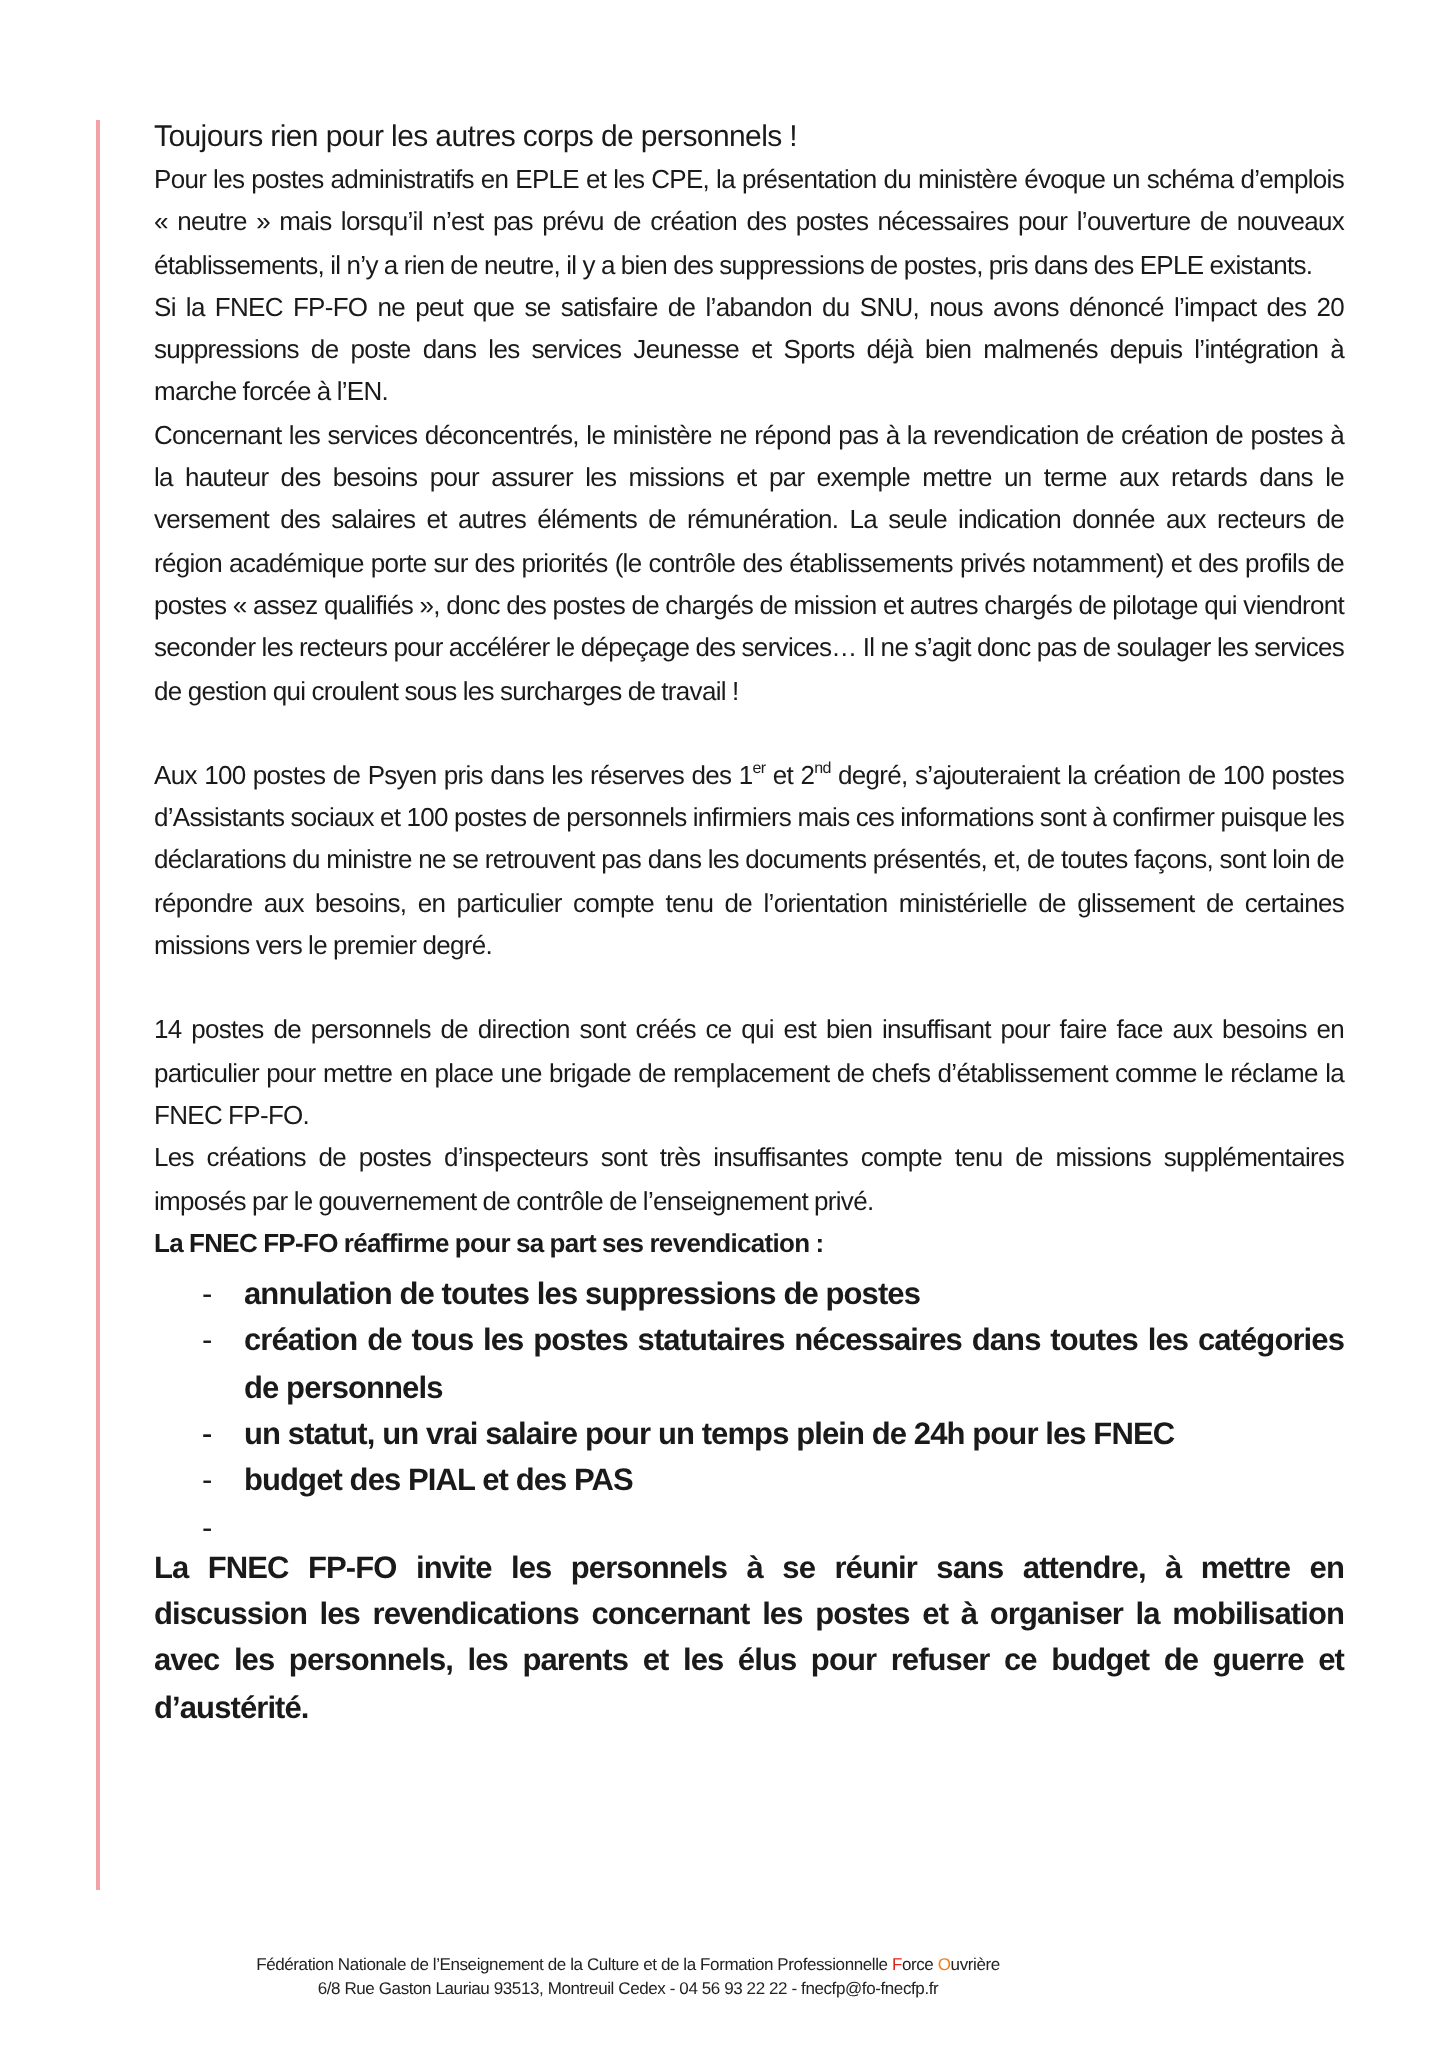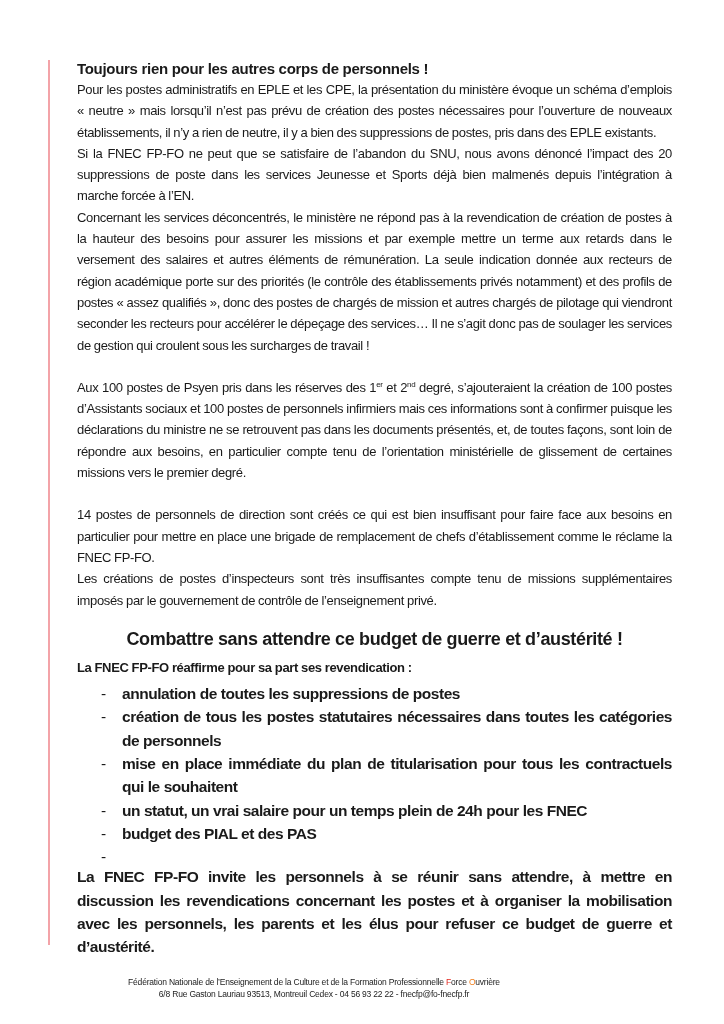--- a/index.html
+++ b/index.html
@@ -12,21 +12,21 @@
     background: #f3a3a8;
   }
   .content {
     position: absolute; left: 77px; top: 58px; width: 595px;
   }
   .p {
     font-size: 13px; line-height: 21.3px; text-align: justify; margin: 0;
     letter-spacing: -0.35px; word-spacing: -0.2px;
   }
   .h1 {
-    font-size: 15px; font-weight: bold; line-height: 21px; margin: 0;
+    font-size: 15px; font-weight: normal; line-height: 21px; margin: 0;
     letter-spacing: -0.3px;
   }
   .gap { height: 21px; }
   .section-title {
     font-size: 18px; font-weight: bold; text-align: center; margin: 16px 0 6px 0;
     letter-spacing: -0.35px; line-height: 24px;
   }
   .bold { font-weight: bold; }
   sup { font-size: 8px; line-height: 0; }
   ul.demands {
@@ -67,28 +67,27 @@
 
   <p class="p">
     <span>Aux 100 postes de Psyen pris dans les réserves des 1</span><sup>er</sup><span> et 2</span><sup>nd</sup><span> degré, s’ajouteraient la création de 100 postes d’Assistants sociaux et 100 postes de personnels infirmiers mais ces informations sont à confirmer puisque les déclarations du ministre ne se retrouvent pas dans les documents présentés, et, de toutes façons, sont loin de répondre aux besoins, en particulier compte tenu de l’orientation ministérielle de glissement de certaines missions vers le premier degré.</span>
   </p>
 
   <div class="gap"></div>
 
   <p class="p">14 postes de personnels de direction sont créés ce qui est bien insuffisant pour faire face aux besoins en particulier pour mettre en place une brigade de remplacement de chefs d’établissement comme le réclame la FNEC FP-FO.</p>
   <p class="p">Les créations de postes d’inspecteurs sont très insuffisantes compte tenu de missions supplémentaires imposés par le gouvernement de contrôle de l’enseignement privé.</p>
 
-  <h2 class="section-title">Combattre sans attendre ce budget de guerre et d’austérité !</h2>
 
   <p class="p bold">La FNEC FP-FO réaffirme pour sa part ses revendication :</p>
 
   <ul class="demands">
     <li><span class="dash">-</span><span>annulation de toutes les suppressions de postes</span></li>
     <li><span class="dash">-</span><span>création de tous les postes statutaires nécessaires dans toutes les catégories de personnels</span></li>
-    <li><span class="dash">-</span><span>mise en place immédiate du plan de titularisation pour tous les contractuels qui le souhaitent</span></li>
+    <li><span class="dash">-</span></li>
     <li><span class="dash">-</span><span>un statut, un vrai salaire pour un temps plein de 24h pour les FNEC</span></li>
     <li><span class="dash">-</span><span>budget des PIAL et des PAS</span></li>
     <li><span class="dash">-</span></li>
   </ul>
 
   <p class="closing">La FNEC FP-FO invite les personnels à se réunir sans attendre, à mettre en discussion les revendications concernant les postes et à organiser la mobilisation avec les personnels, les parents et les élus pour refuser ce budget de guerre et d’austérité.</p>
 </div>
 
 <div class="footer">
   <div><span>Fédération Nationale de l’Enseignement de la Culture et de la Formation Professionnelle </span><span class="red">F</span><span>orce </span><span class="orange">O</span><span>uvrière</span></div>

